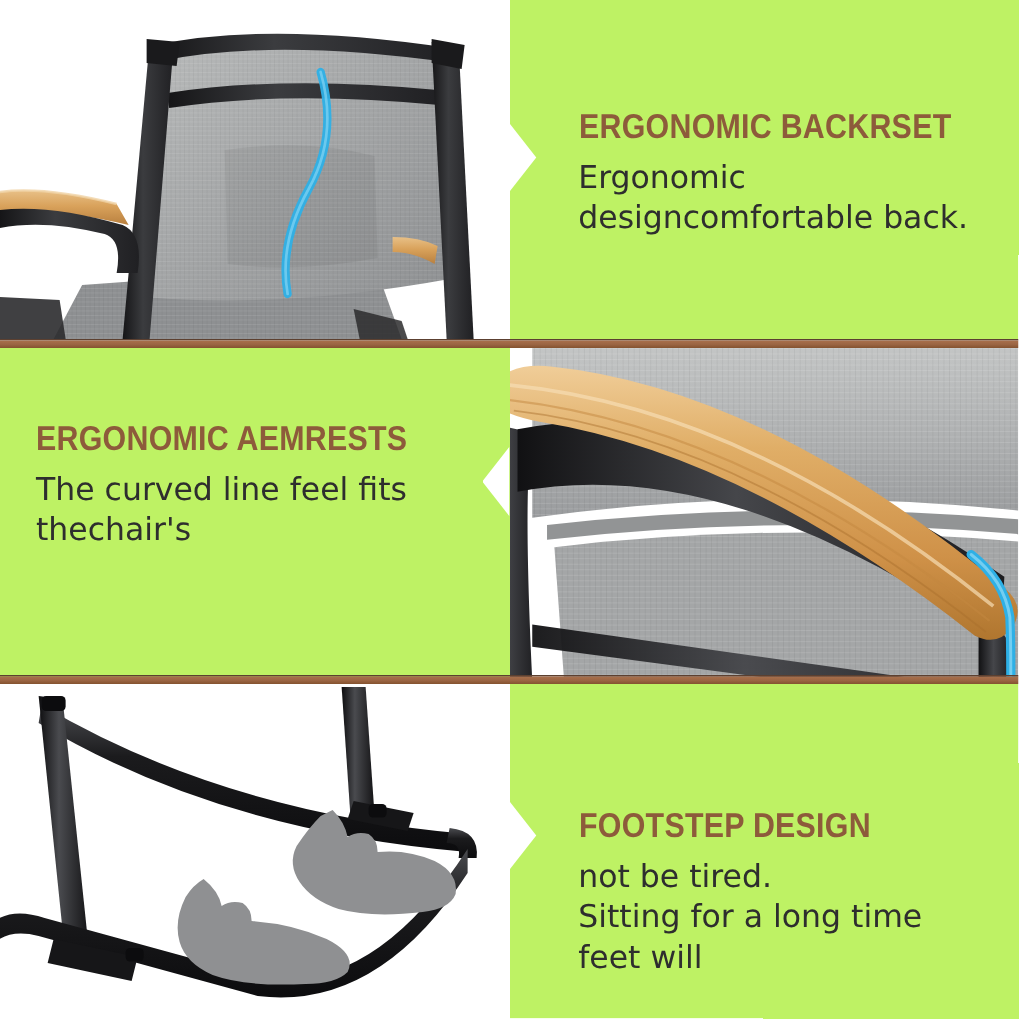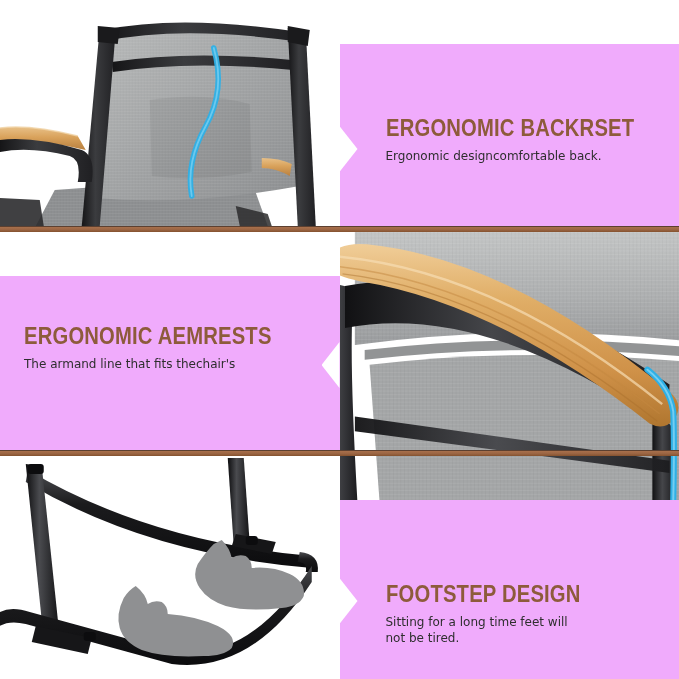--- a/index.html
+++ b/index.html
@@ -18,28 +18,28 @@
 
   
   .divider{position:absolute;left:0;width:679px;height:6px;z-index:40;}
   .divider.d1{top:226px;}
   .divider.d2{top:450px;}
   .divider .edge{position:absolute;left:0;width:100%;height:1px;top:0;background:#5c4030;}
   .divider .body{position:absolute;left:0;width:100%;top:1px;height:5px;
                  background:linear-gradient(180deg,#a9704c 0%,#9a6442 55%,#84522f 100%);}
 
   
-  .txtpanel{position:absolute;inset:0;background:#f0abfc;margin-top:44px;}
+  .txtpanel{position:absolute;inset:0;background:#bef264;}
   .txtinner{position:absolute;left:0;right:0;padding:0 30px 0 46px;}
   .txtinner.pad-left{padding:0 46px 0 24px;}
   .headline{color:#8d5b3b;font-weight:bold;letter-spacing:.2px;
             font-family:"Liberation Sans Narrow","Liberation Sans",sans-serif;
             font-size:23px;line-height:1.05;margin:0 0 9px 0;
             transform:scaleX(.88);transform-origin:left center;white-space:nowrap;}
-  .body-copy{color:#2e2e2e;font-size:12px;line-height:1.28;margin:0;
+  .body-copy{color:#2e2e2e;font-size:21px;line-height:1.28;margin:0;
              font-family:"DejaVu Sans","Liberation Sans",sans-serif;font-weight:400;}
 
   
   .notch{position:absolute;width:18px;height:46px;background:#ffffff;z-index:12;}
   .notch.right{clip-path:polygon(0 0,0 100%,100% 50%);}
   .notch.left{clip-path:polygon(100% 0,100% 100%,0 50%);}
 
   
   .photo{position:absolute;inset:0;background:#ffffff;}
   .photo svg{position:absolute;inset:0;width:100%;height:100%;display:block;}
@@ -129,21 +129,21 @@
       <div class="body"></div>
   </div>
 
   <div class="row r2">
 
     <div class="half">
       <div class="txtpanel">
         <div class="notch left" style="right:0;top:66px;"></div>
         <div class="txtinner pad-left" style="top:48px;">
           <h2 class="headline">ERGONOMIC AEMRESTS</h2>
-          <p class="body-copy">The armand line that fits thechair's</p>
+          <p class="body-copy">The curved line feel fits thechair's</p>
         </div>
       </div>
     </div>
 
     <div class="half">
       <div class="photo">
         <svg viewBox="0 0 340 218" preserveAspectRatio="xMidYMid slice" aria-hidden="true">
           <defs>
             <linearGradient id="meshB" x1="0" y1="0" x2="0" y2="1">
               <stop offset="0%" stop-color="#c3c5c5"></stop>
@@ -257,20 +257,20 @@
           </g>
         </svg>
       </div>
     </div>
 
     <div class="half">
       <div class="txtpanel">
         <div class="notch right" style="left:0;top:78px;"></div>
         <div class="txtinner" style="top:82px;">
           <h2 class="headline">FOOTSTEP DESIGN</h2>
+          <p class="body-copy">not be tired.</p>
           <p class="body-copy">Sitting for a long time feet will</p>
-          <p class="body-copy">not be tired.</p>
         </div>
       </div>
     </div>
   </div>
 
 </div>
 
 </body></html>

